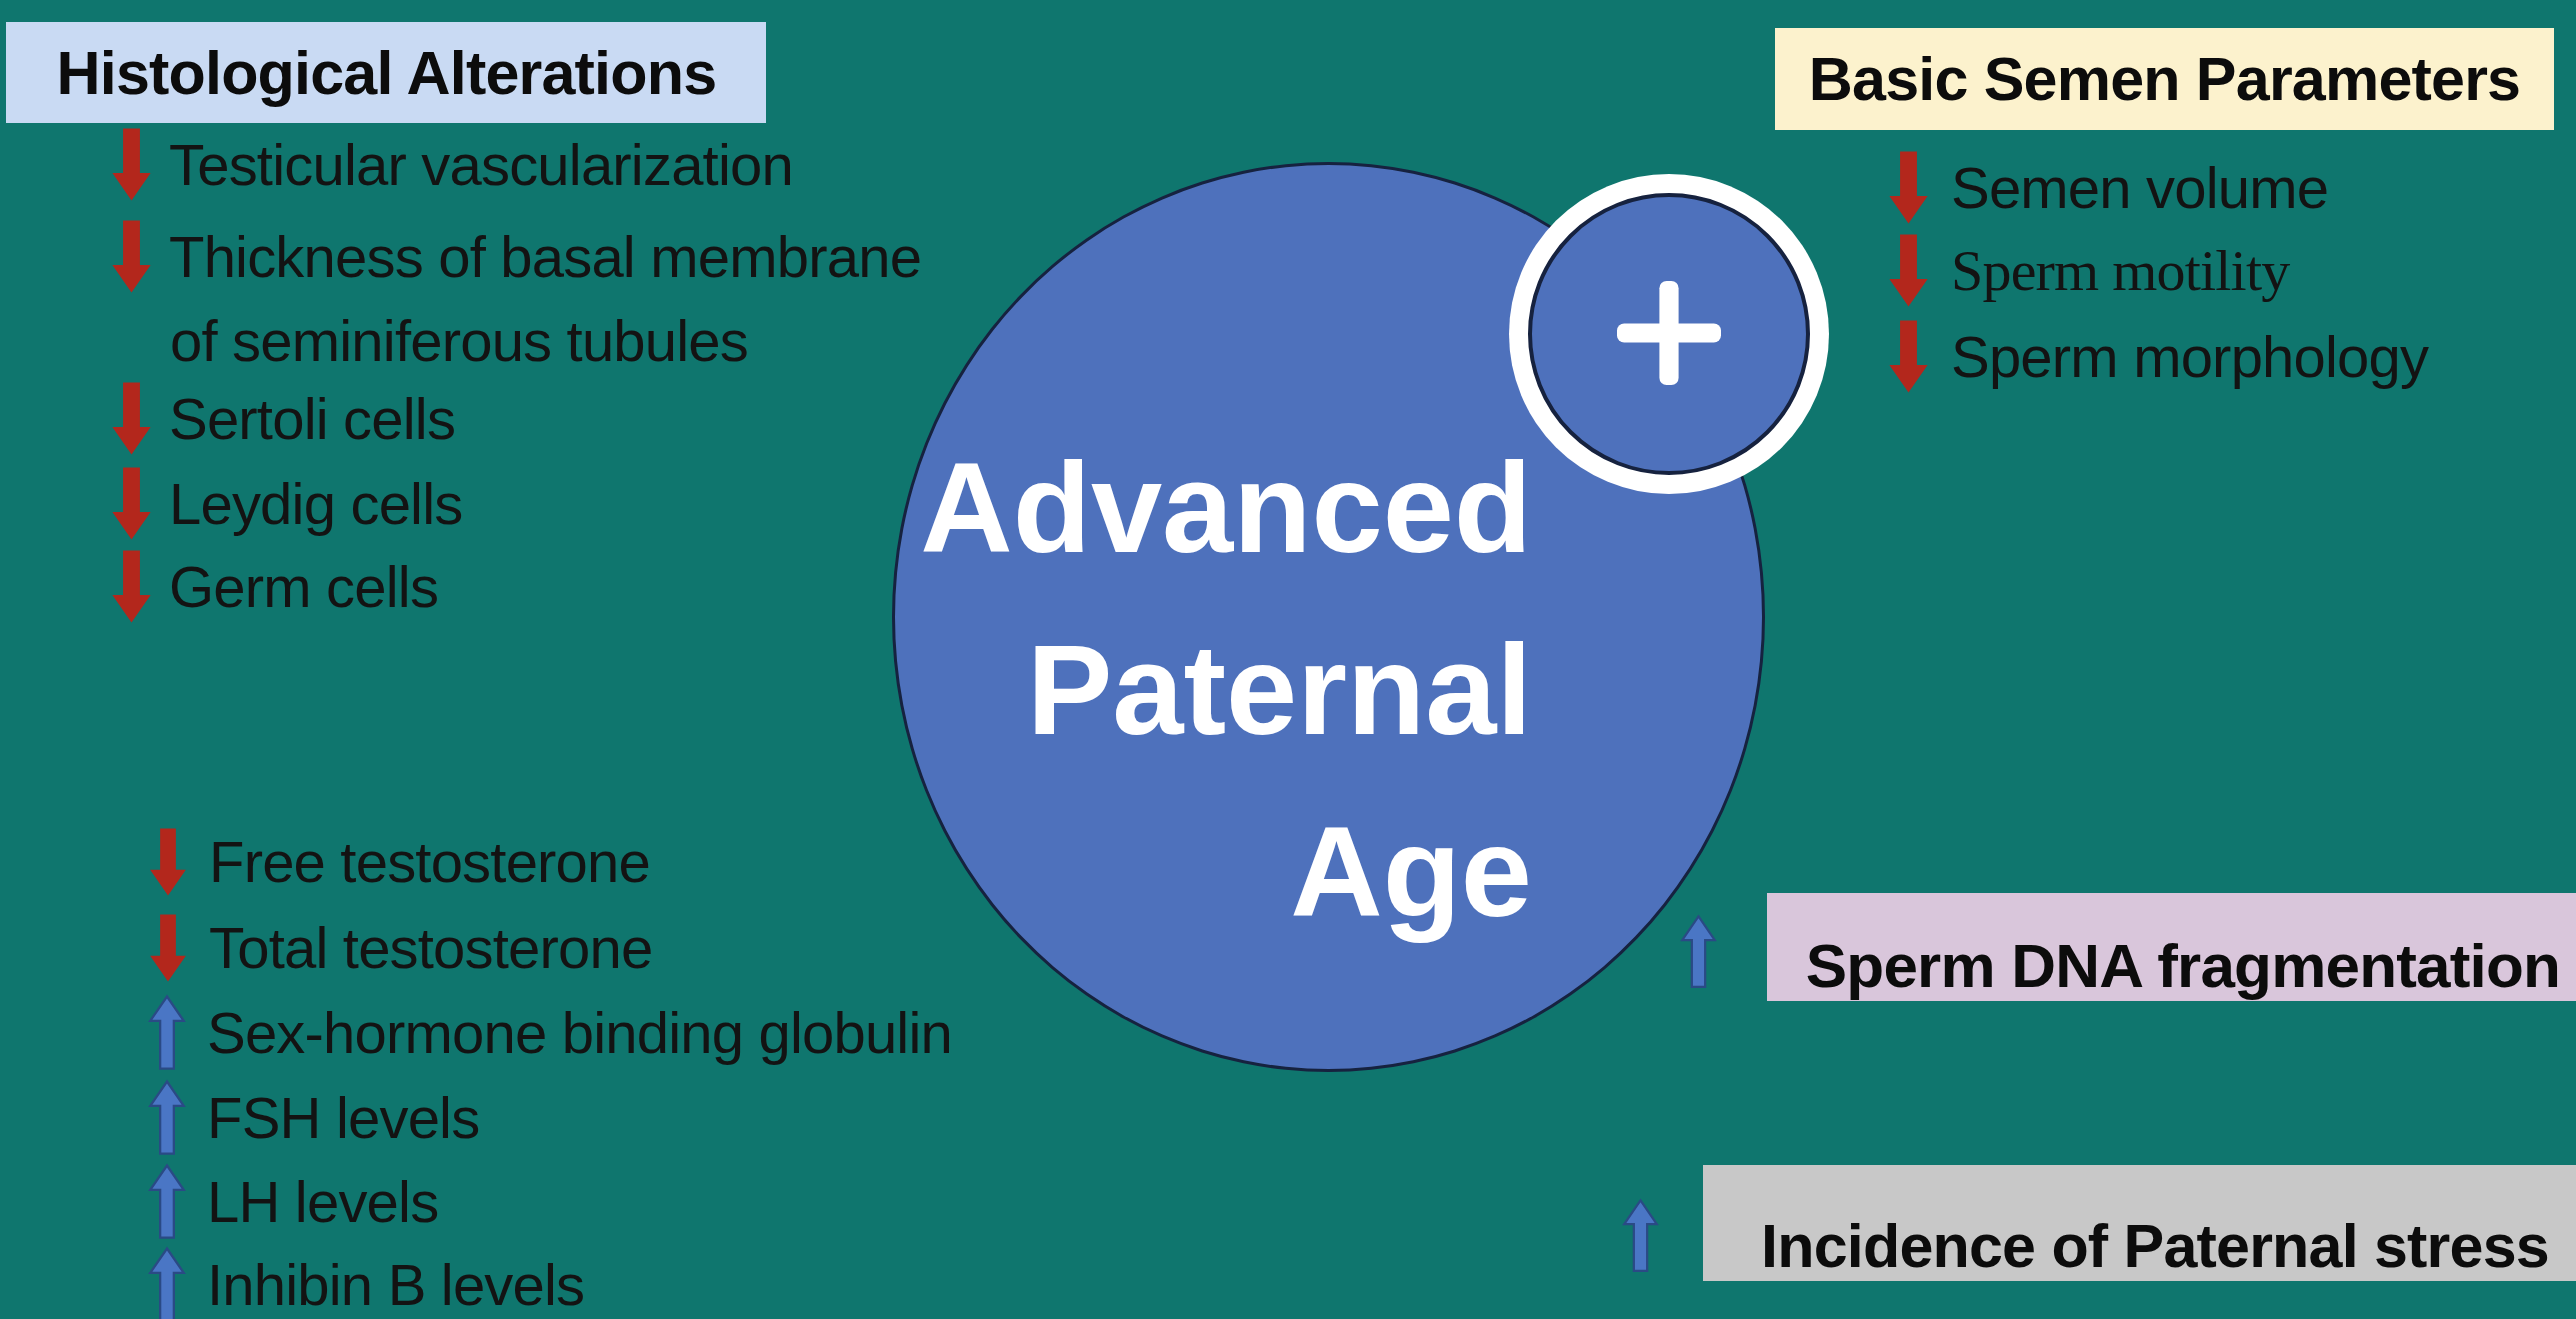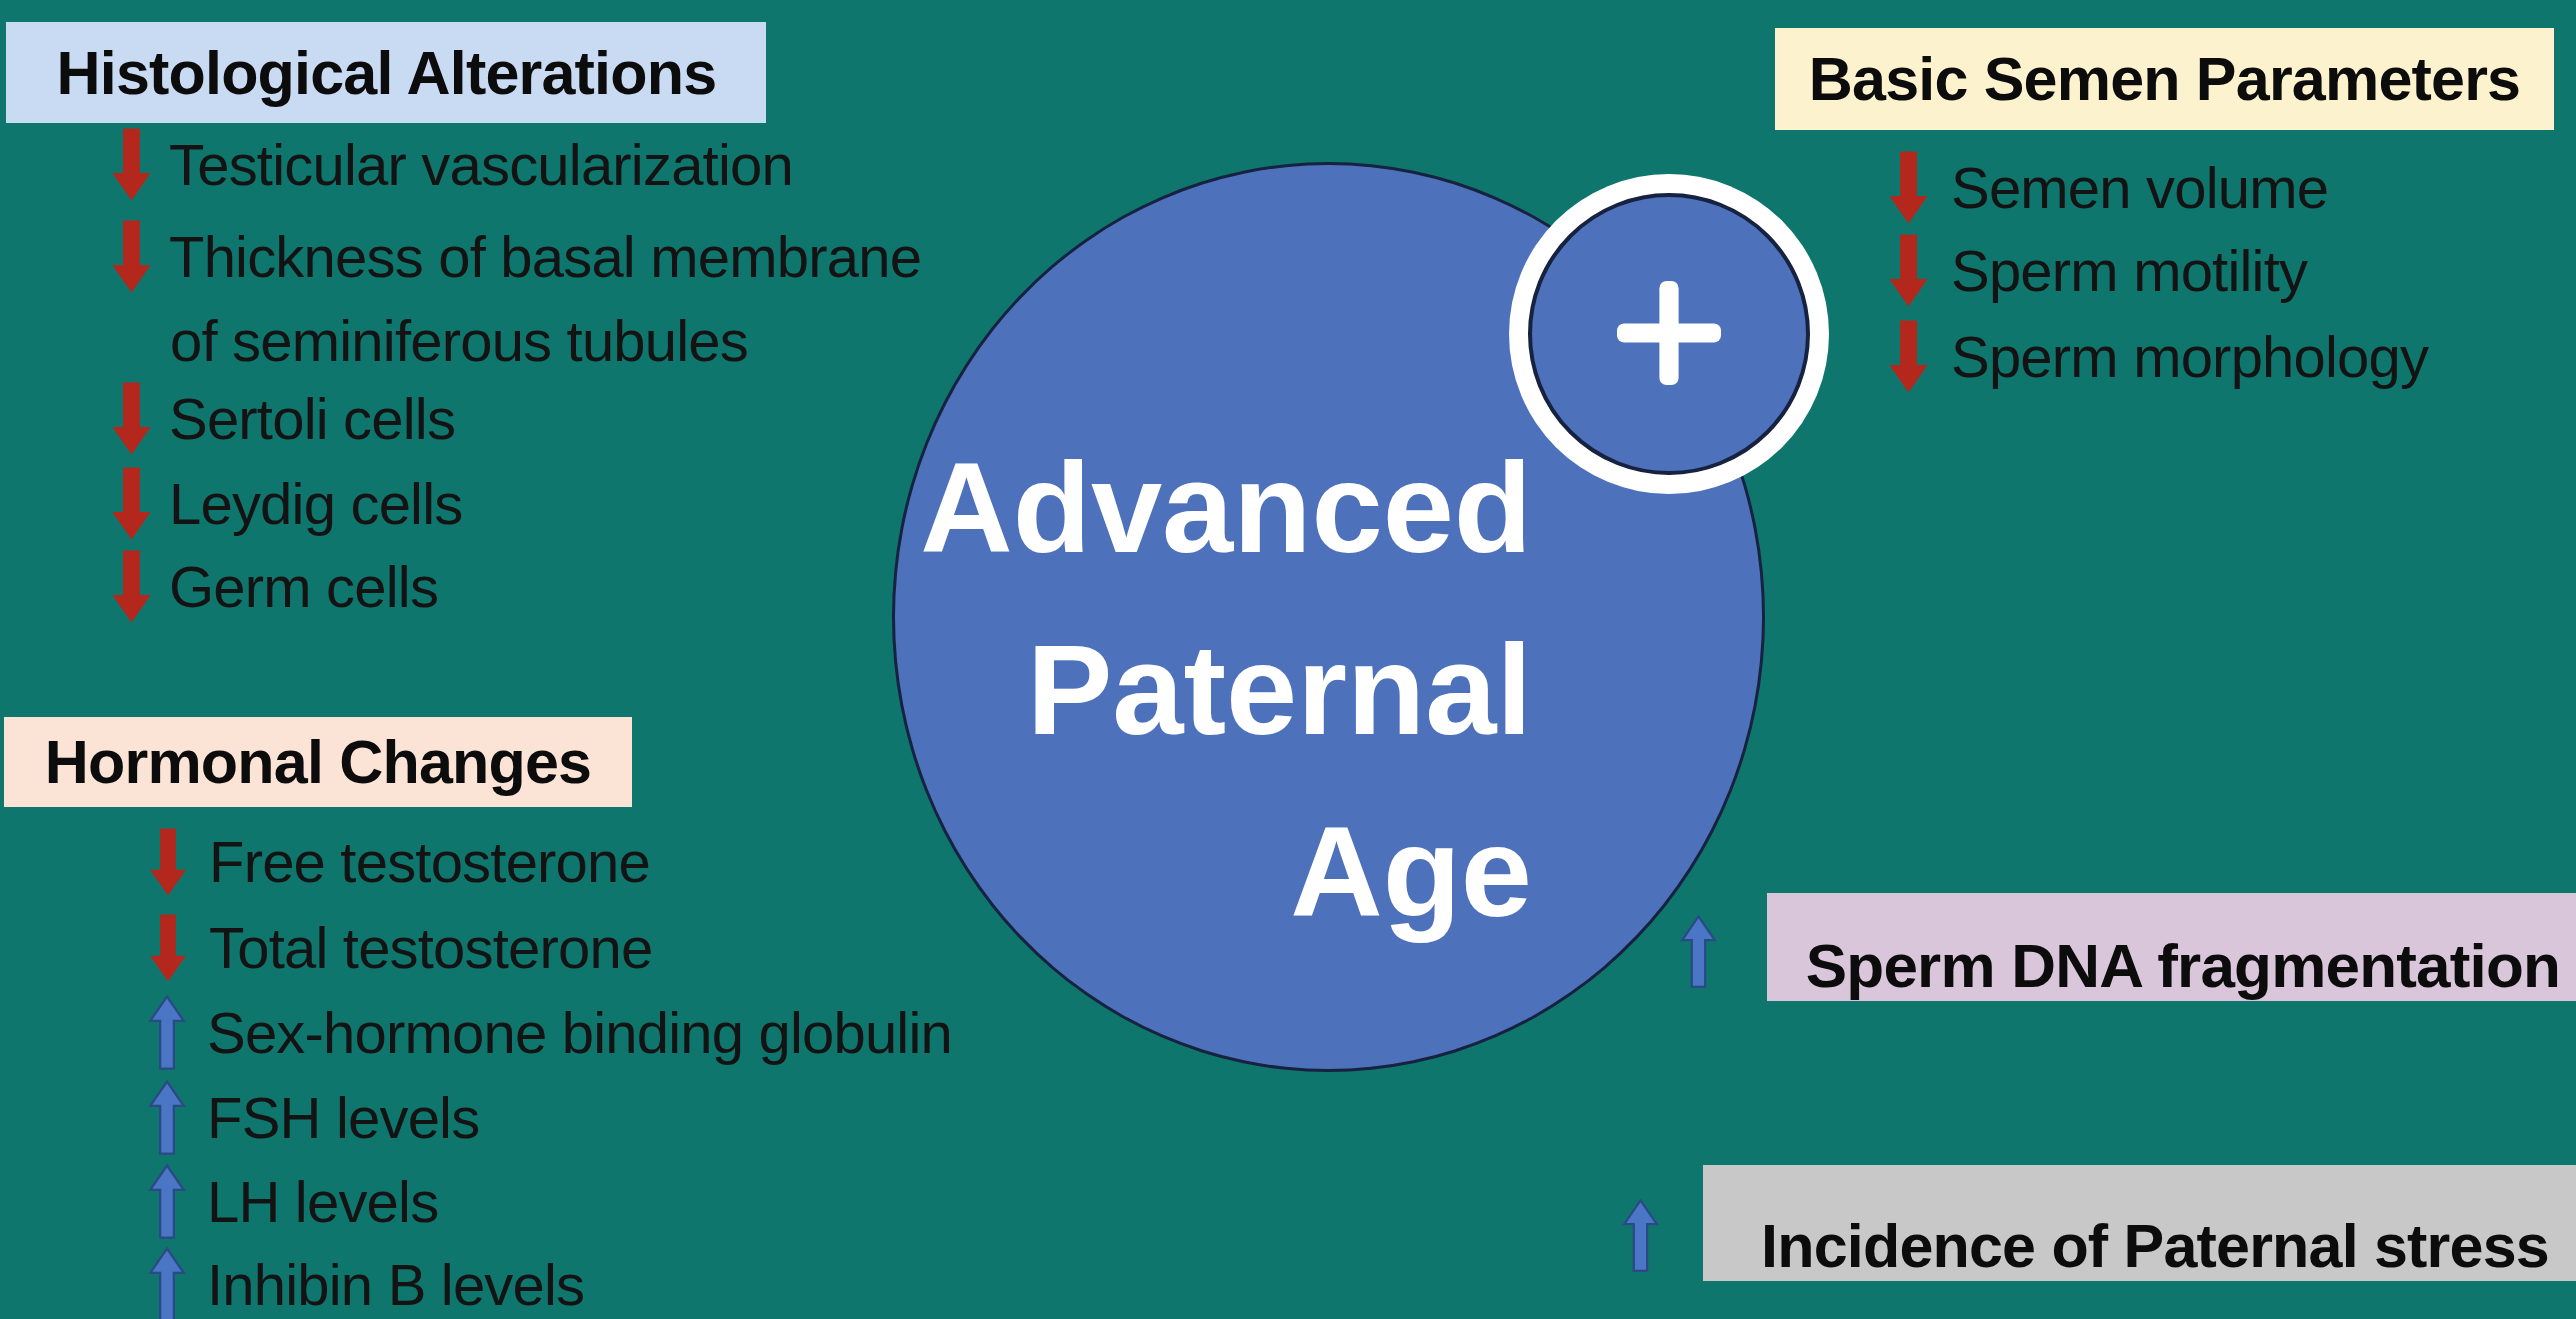--- a/index.html
+++ b/index.html
@@ -110,23 +110,20 @@
   </div>
   <div class="row" style="left:110px;top:544px;">
     <span class="ic">
       <svg class="arr-down" width="43" height="75" viewBox="0 0 56 98">
           <path d="M28 96 L3 60 L17 60 L17 2 L39 2 L39 60 L53 60 Z"></path>
         </svg>
     </span>
     <span class="txt">Germ cells</span>
   </div>
 
-  <div class="hdr hdr-hormonal">
-    <span>Hormonal Changes</span>
-  </div>
 
   <div class="row row-hormonal" style="left:148px;top:819px;">
     <span class="ic">
       <svg class="arr-down" width="40" height="74" viewBox="0 0 56 98">
           <path d="M28 96 L3 60 L17 60 L17 2 L39 2 L39 60 L53 60 Z"></path>
         </svg>
     </span>
     <span class="txt">Free testosterone</span>
   </div>
   <div class="row row-hormonal" style="left:148px;top:905px;">
@@ -190,21 +187,21 @@
   </div>
 
   <div class="row row-semen" style="left:1887px;top:145px;">
     <span class="ic">
       <svg class="arr-down" width="43" height="75" viewBox="0 0 56 98">
           <path d="M28 96 L3 60 L17 60 L17 2 L39 2 L39 60 L53 60 Z"></path>
         </svg>
     </span>
     <span class="txt">Semen volume</span>
   </div>
-  <div class="row row-semen" style="left:1887px;top:228px;">
+  <div class="row row-semen" style="left:1887px;top:228px;font-family:Liberation Serif, serif;">
     <span class="ic">
       <svg class="arr-down" width="43" height="75" viewBox="0 0 56 98">
           <path d="M28 96 L3 60 L17 60 L17 2 L39 2 L39 60 L53 60 Z"></path>
         </svg>
     </span>
     <span class="txt">Sperm motility</span>
   </div>
   <div class="row row-semen" style="left:1887px;top:314px;">
     <span class="ic">
       <svg class="arr-down" width="43" height="75" viewBox="0 0 56 98">

